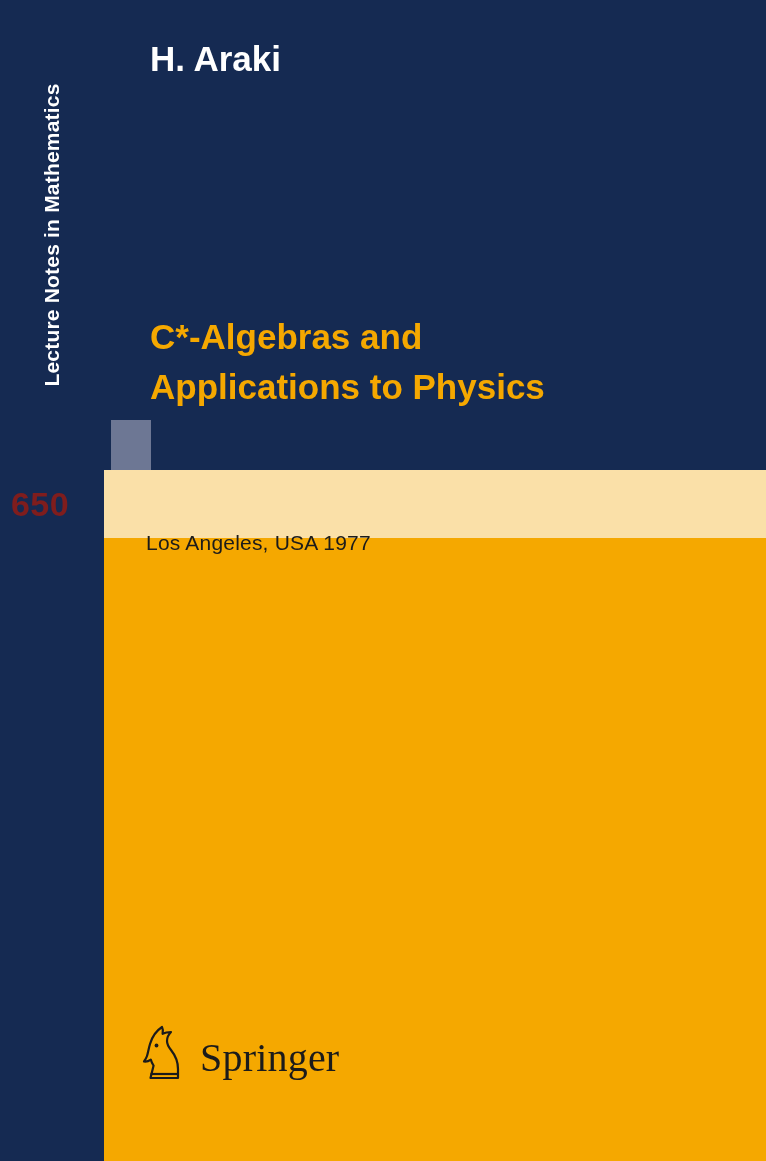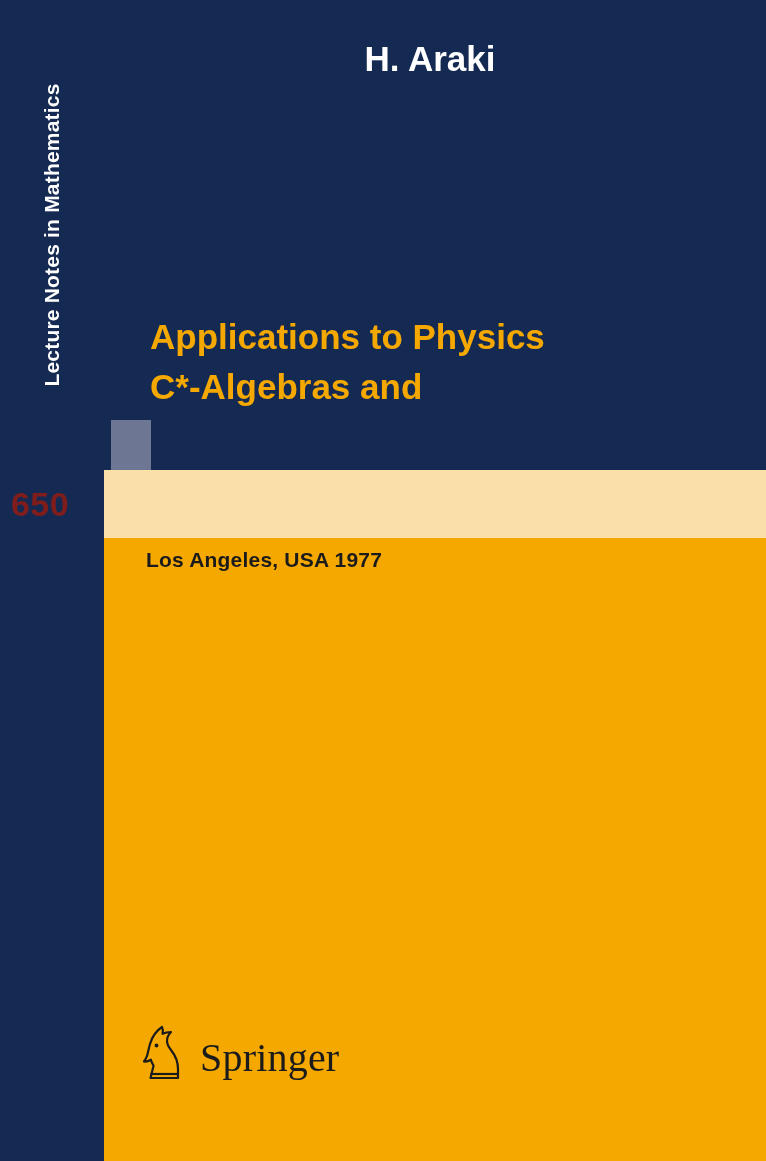--- a/index.html
+++ b/index.html
@@ -88,21 +88,20 @@
     top: 34px;
     width: 560px;
     color: #ffffff;
     font-size: 35px;
     font-weight: bold;
     line-height: 1.42;
   }
   .editor-line {
     display: block;
     white-space: nowrap;
-    text-align: center;
   }
 
   .title {
     position: absolute;
     left: 150px;
     top: 312px;
     width: 580px;
     color: #f5a800;
     font-size: 35px;
     font-weight: bold;
@@ -138,24 +137,24 @@
     position: absolute;
     left: 104px;
     top: 538px;
     width: 662px;
     height: 623px;
     background: #f5a800;
   }
   .subtitle {
     position: absolute;
     left: 146px;
-    top: 548px;
+    top: 531px;
     color: #1b1b1b;
     font-size: 21px;
-    font-weight: bold;
+    font-weight: normal;
     letter-spacing: 0.2px;
   }
 
   
   .publisher {
     position: absolute;
     left: 140px;
     top: 1025px;
     display: flex;
     align-items: flex-end;
@@ -187,22 +186,22 @@
   <div class="volume-band"></div>
   <div class="volume-number">650</div>
 
   <div class="header-block"></div>
 
   <div class="editors">
     <span class="editor-line">H. Araki</span>
   </div>
 
   <div class="title">
+    <span class="title-line">C*-Algebras and</span>
     <span class="title-line">Applications to Physics</span>
-    <span class="title-line">C*-Algebras and</span>
   </div>
 
   <div class="grey-tab"></div>
 
   <div class="pale-band"></div>
 
   <div class="body-block"></div>
 
   <div class="subtitle">Los Angeles, USA 1977</div>
 

